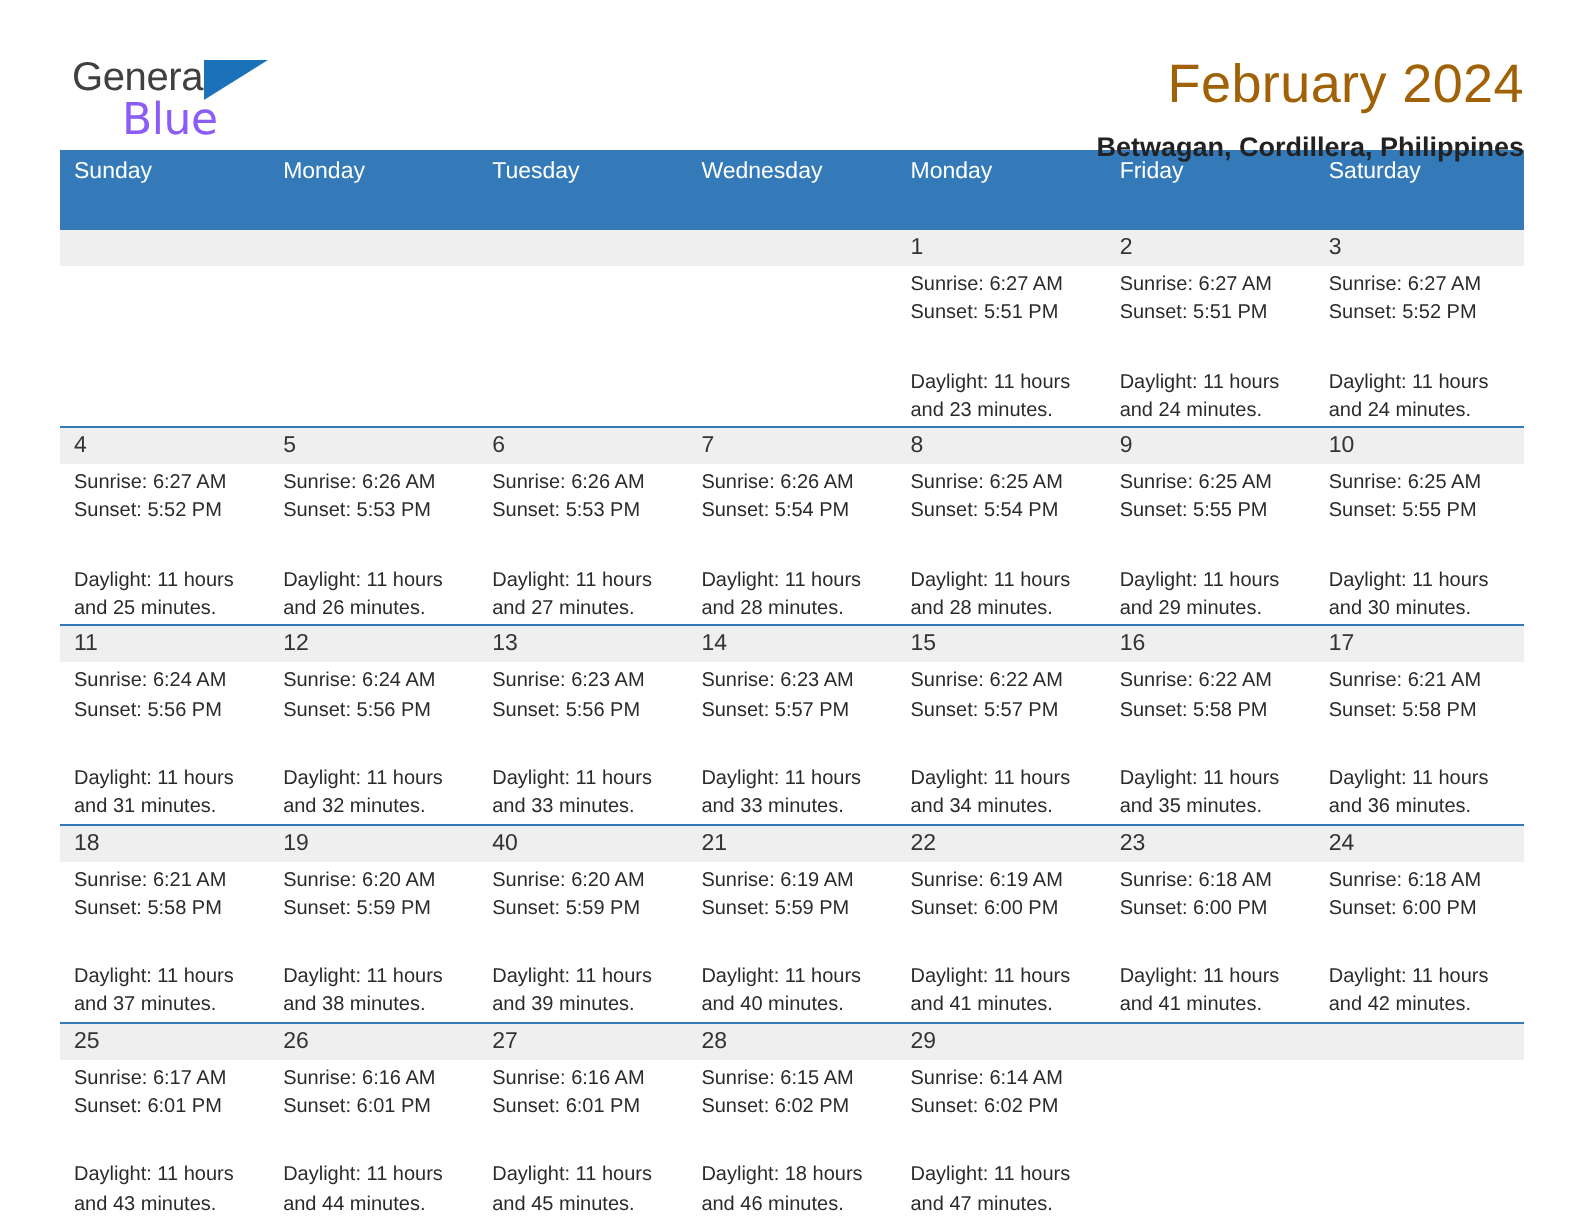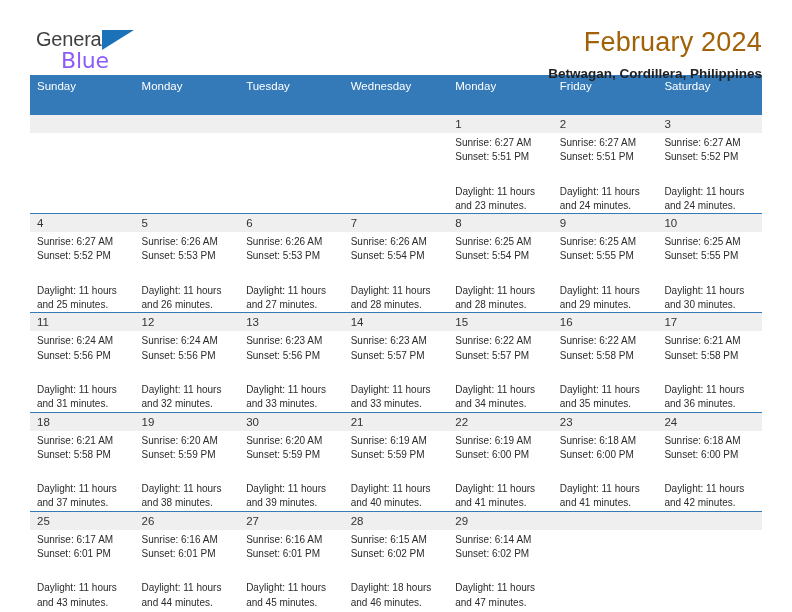--- a/index.html
+++ b/index.html
@@ -335,21 +335,21 @@
           </td>
           <td>
             <div class="daynum">19</div>
             <div class="details">
               <div>Sunrise: 6:20 AM</div>
               <div>Sunset: 5:59 PM</div>
               <div class="daylight">Daylight: 11 hours and 38 minutes.</div>
             </div>
           </td>
           <td>
-            <div class="daynum">30</div>
+            <div class="daynum">40</div>
             <div class="details">
               <div>Sunrise: 6:20 AM</div>
               <div>Sunset: 5:59 PM</div>
               <div class="daylight">Daylight: 11 hours and 39 minutes.</div>
             </div>
           </td>
           <td>
             <div class="daynum">21</div>
             <div class="details">
               <div>Sunrise: 6:19 AM</div>

